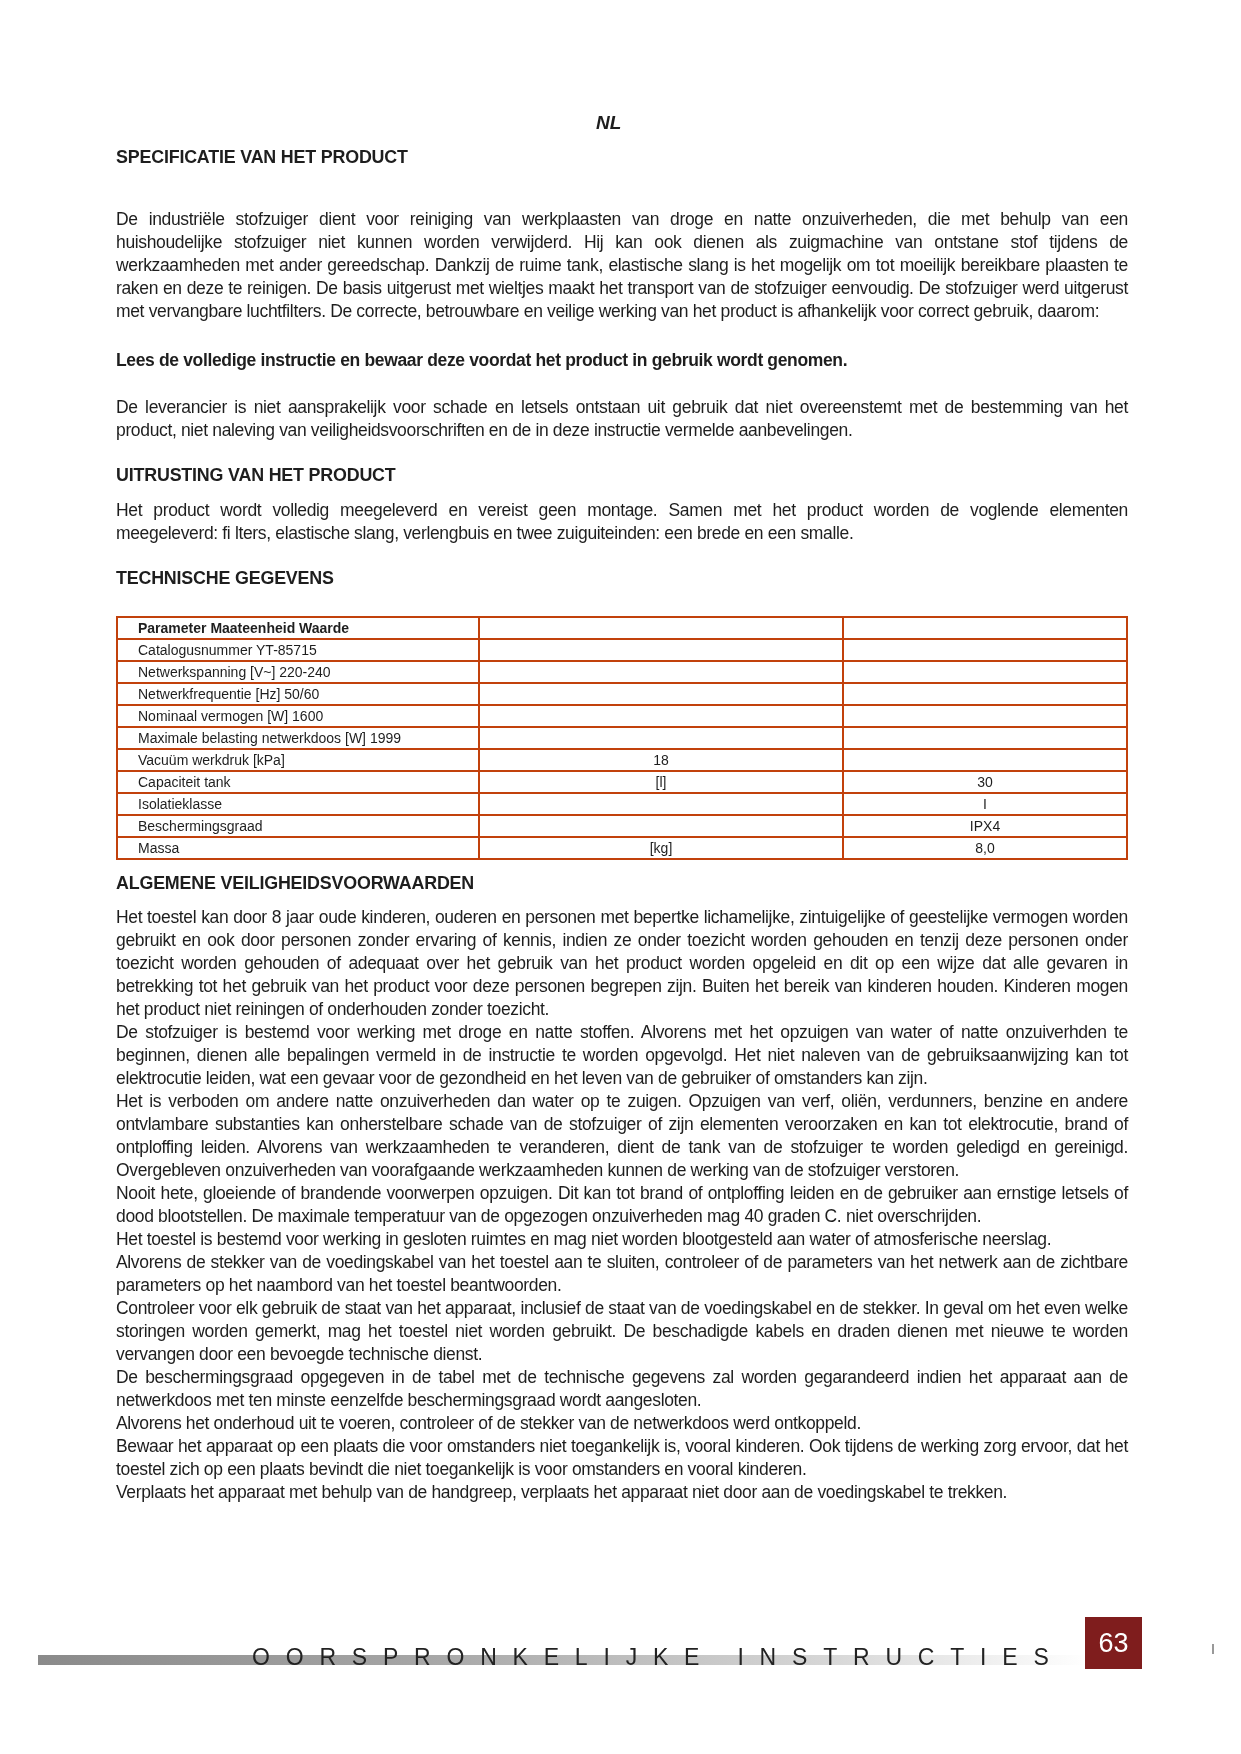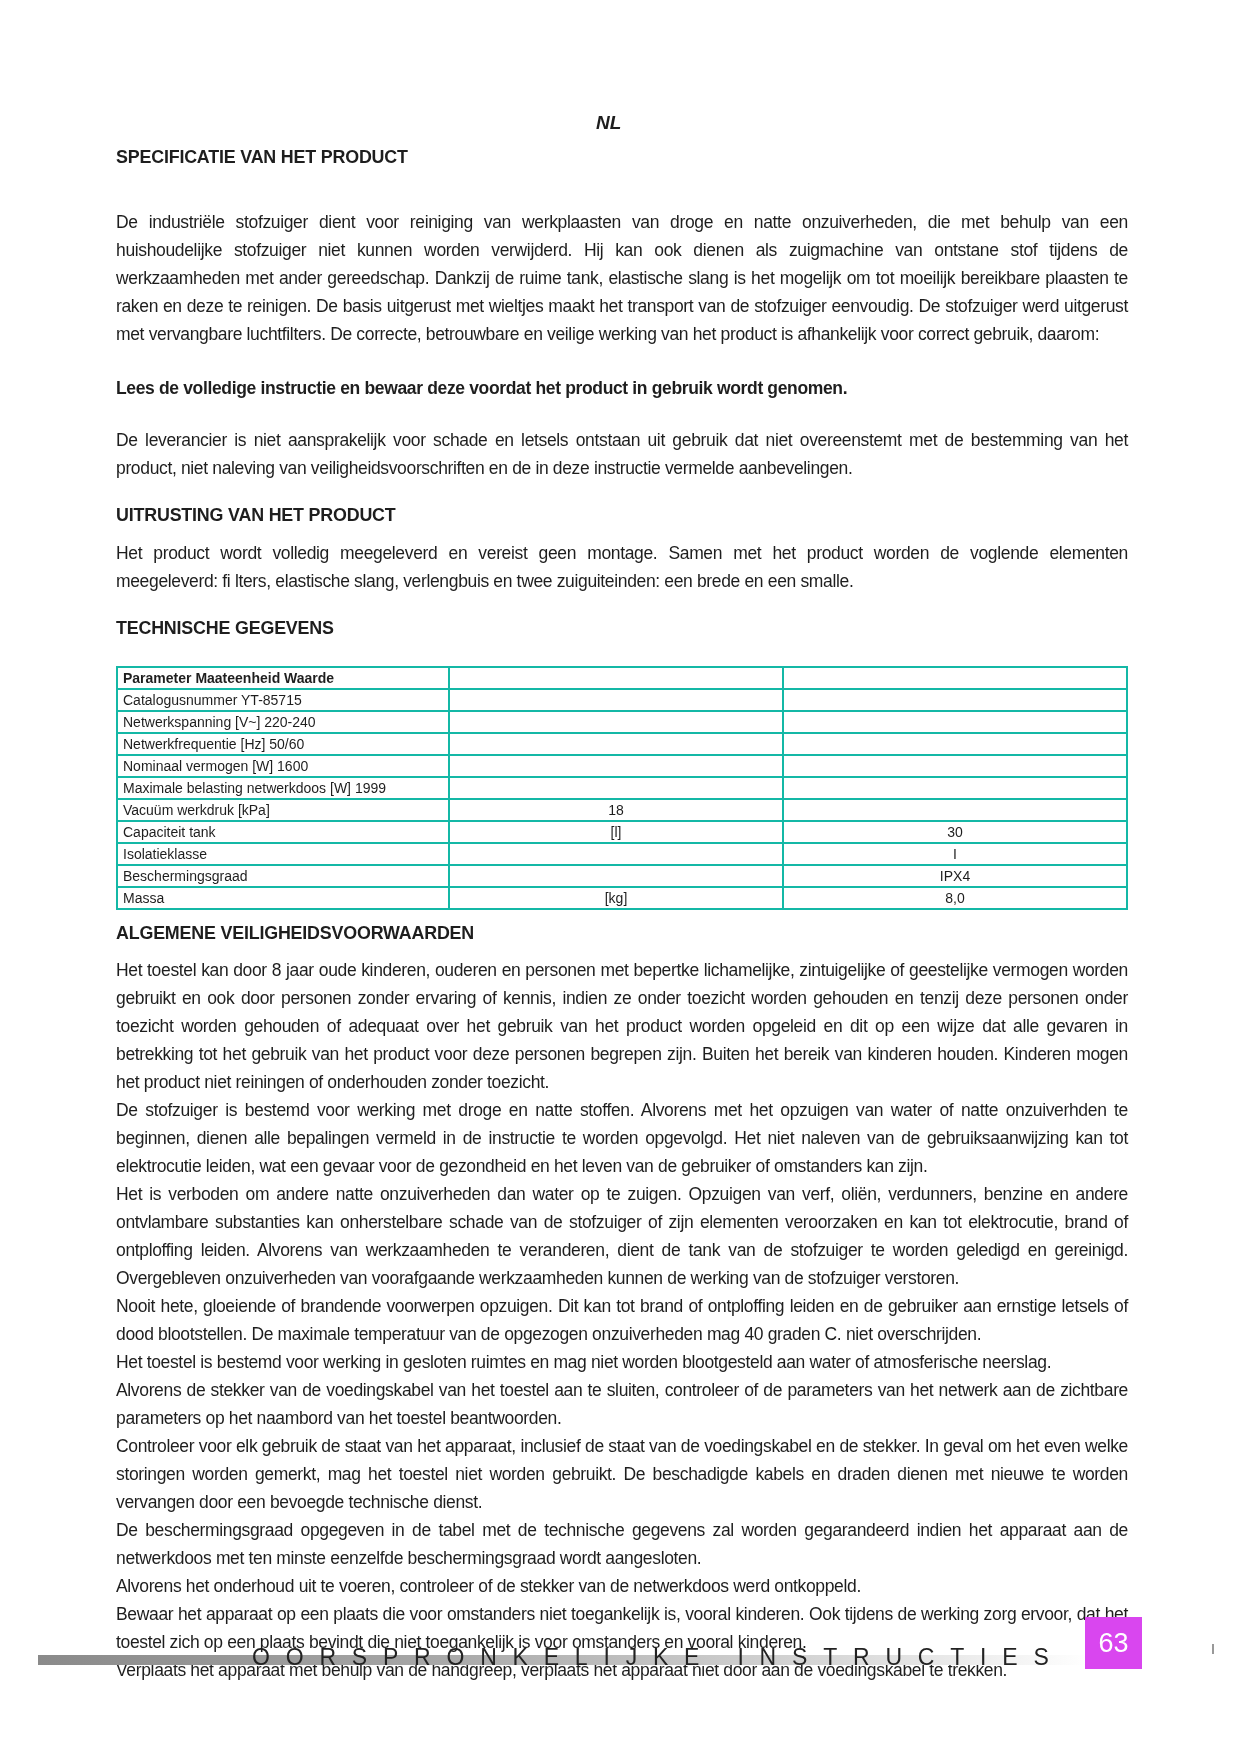--- a/index.html
+++ b/index.html
@@ -12,48 +12,48 @@
       font-weight: bold; font-style: italic; font-size: 19px;
     }
     .content {
       position: absolute; left: 116px; top: 146px; width: 1012px;
     }
     h2 {
       font-size: 19px; font-weight: bold; margin: 0; letter-spacing: -0.2px;
       transform: scaleX(0.94); transform-origin: left;
     }
     p {
-      margin: 0; font-size: 17.5px; line-height: 28px; text-align: justify;
+      margin: 0; font-size: 17.5px; line-height: 23px; text-align: justify;
       letter-spacing: -0.35px;
     }
     .bold-note { font-weight: bold; }
     .spec-table {
       border-collapse: collapse; width: 1012px; margin: 0;
       font-size: 14px;
     }
     .spec-table td {
-      border: 2px solid #14b8a6; height: 20px; padding: 0 5px; line-height: 20px;
+      border: 2px solid #c2410c; height: 20px; padding: 0 20px; line-height: 20px;
     }
     .spec-table td.c1 { width: 320px; }
     .spec-table td.c2 { width: 322px; text-align: center; }
     .spec-table td.c3 { text-align: center; }
     .spec-table tr.hdr td.c1 { font-weight: bold; }
     .footer-bar {
       position: absolute; left: 38px; top: 1655px; width: 1050px; height: 10px;
       background: linear-gradient(to right, #8a8a8a 0%, #a4a4a4 35%, #d6d6d6 75%, #ffffff 100%);
     }
     .footer-text {
       position: absolute; left: 252px; top: 1632px;
       font-size: 23px; letter-spacing: 15.8px; color: #222;
       font-weight: normal;
       margin-top: 12px;
     }
     .page-num {
       position: absolute; left: 1085px; top: 1617px; width: 57px; height: 52px;
-      background: #d946ef; color: #ffffff; font-size: 27px;
+      background: #7f1d1d; color: #ffffff; font-size: 27px;
       display: flex; align-items: center; justify-content: center;
     }
     .edge-mark {
       position: absolute; left: 1212px; top: 1644px; width: 2px; height: 10px; background: #999;
     }
   </style>
 </head>
 <body>
 
 <div class="lang">NL</div>

